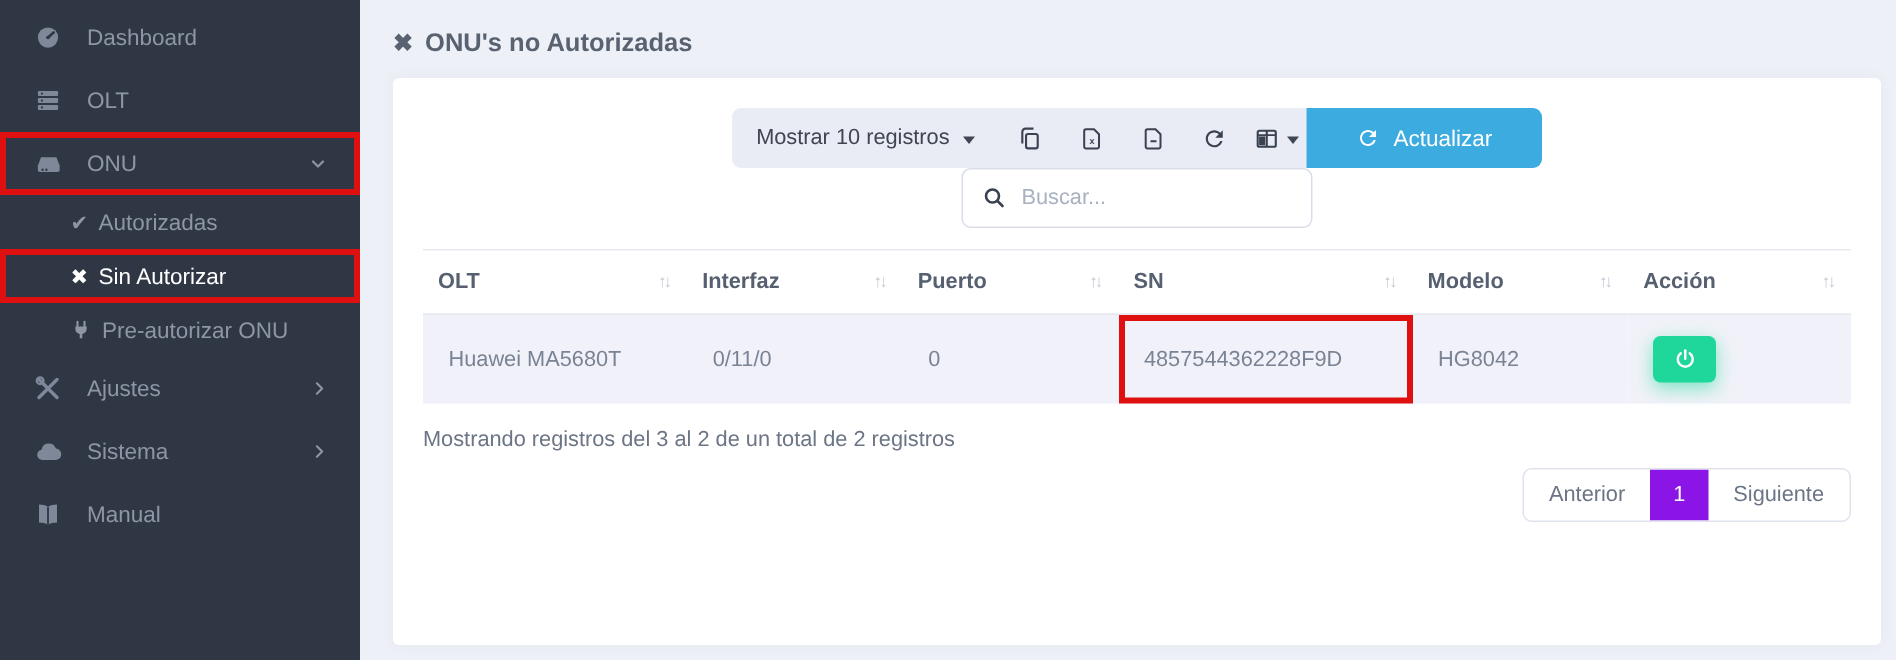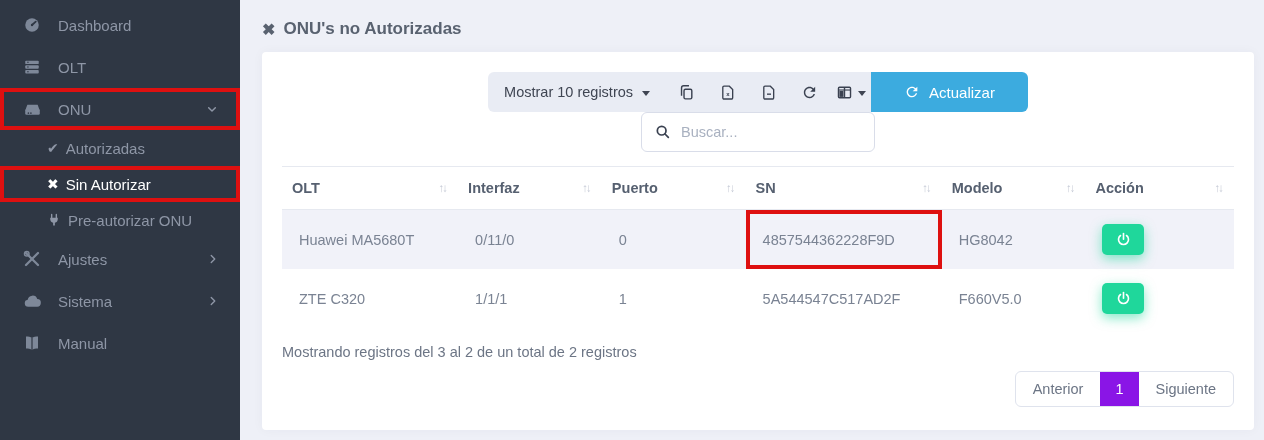--- a/index.html
+++ b/index.html
@@ -316,37 +316,20 @@
             <button class="power-btn">
               <span>
                 <svg width="15" height="15" viewBox="0 0 24 24" fill="none" stroke="#ffffff" stroke-width="2.6" stroke-linecap="round">
                     <path d="M12 2.5v9"></path>
                     <path d="M16.8 5.6a8 8 0 1 1-9.6 0"></path>
                   </svg>
               </span>
             </button>
           </td>
         </tr>
-        <tr>
-          <td>ZTE C320</td>
-          <td>1/1/1</td>
-          <td>1</td>
-          <td>5A544547C517AD2F</td>
-          <td>F660V5.0</td>
-          <td>
-            <button class="power-btn">
-              <span>
-                <svg width="15" height="15" viewBox="0 0 24 24" fill="none" stroke="#ffffff" stroke-width="2.6" stroke-linecap="round">
-                    <path d="M12 2.5v9"></path>
-                    <path d="M16.8 5.6a8 8 0 1 1-9.6 0"></path>
-                  </svg>
-              </span>
-            </button>
-          </td>
-        </tr>
       </tbody>
     </table>
 
     <div class="table-footer">Mostrando registros del 3 al 2 de un total de 2 registros</div>
 
     <div class="pagination-row">
       <div class="pagination">
         <span class="page-link">Anterior</span>
         <span class="page-link current">1</span>
         <span class="page-link">Siguiente</span>

